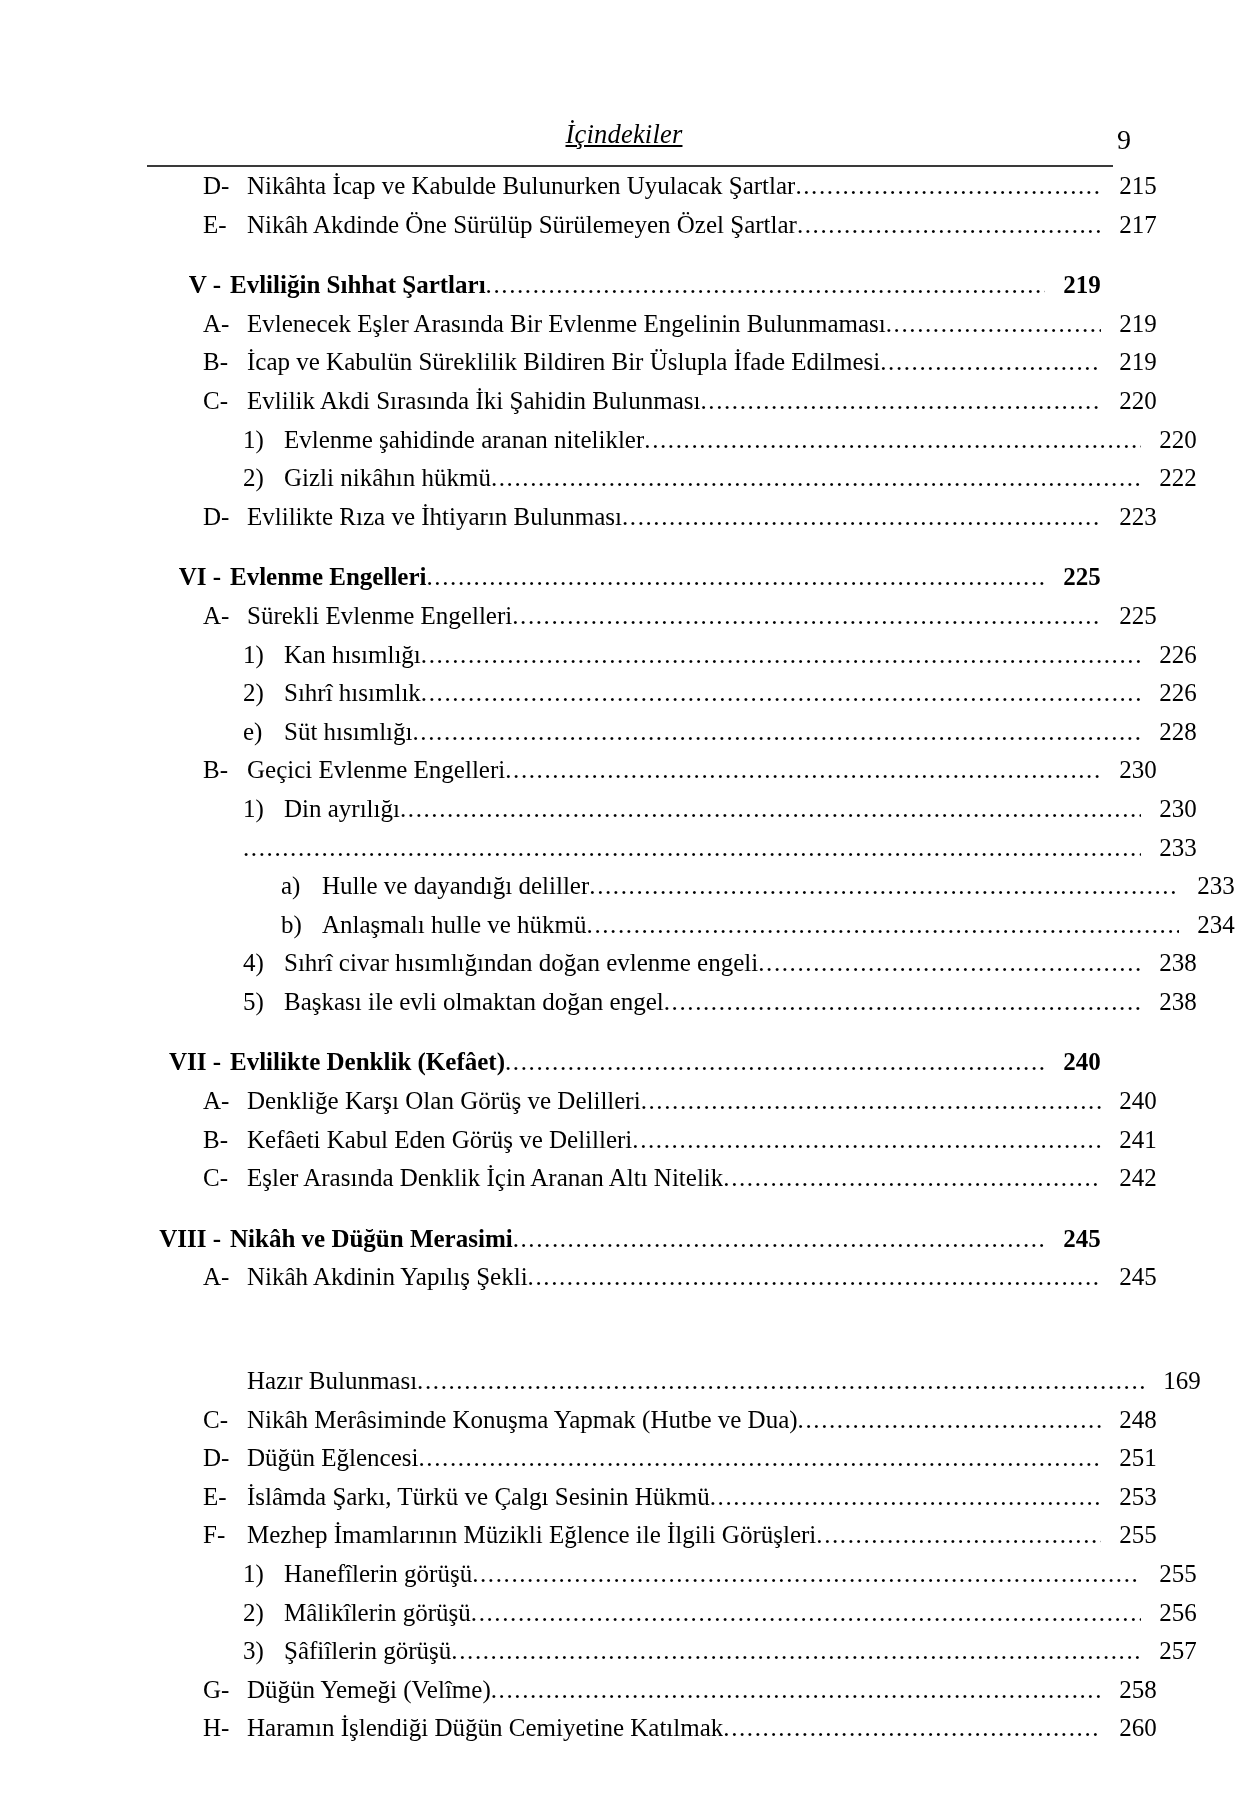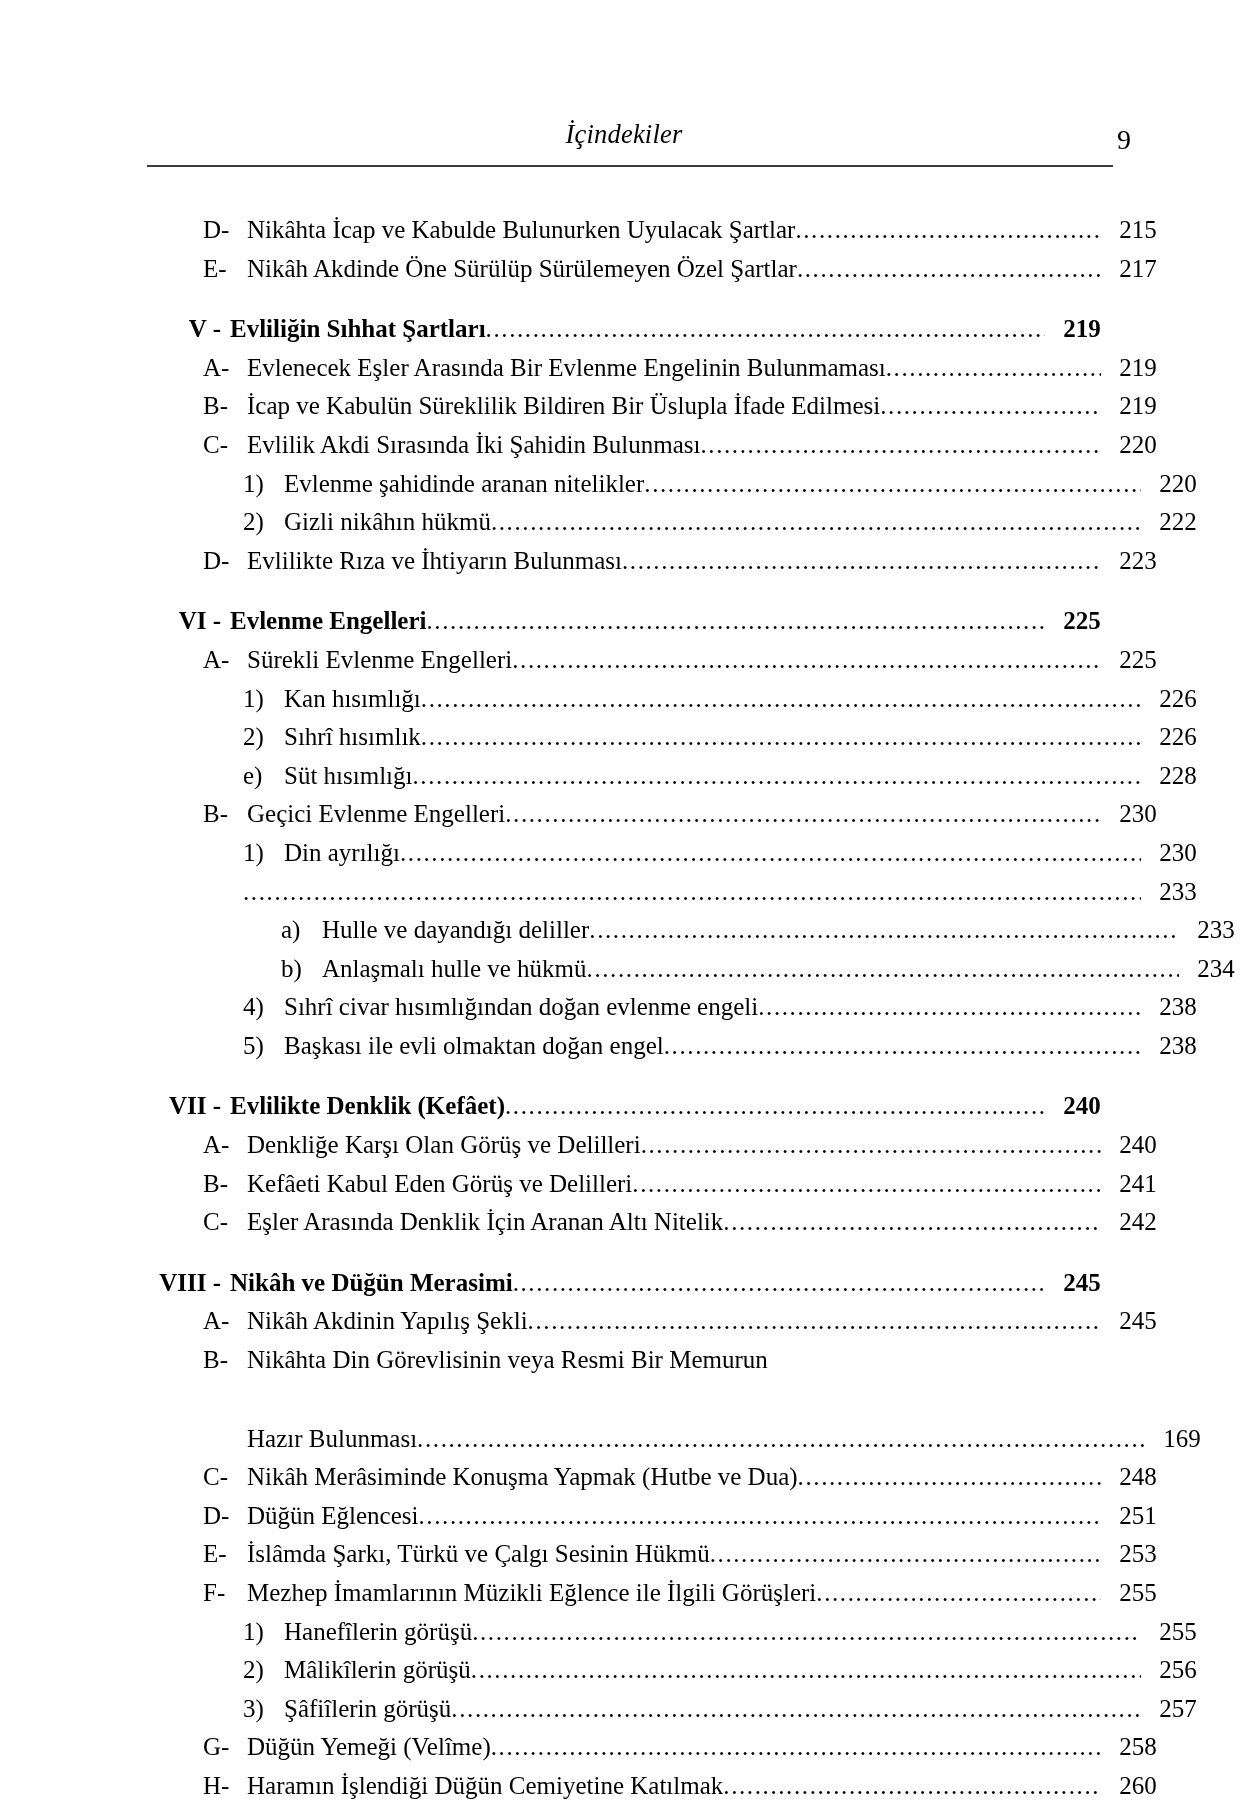--- a/index.html
+++ b/index.html
@@ -38,39 +38,39 @@
   .header-title {
     position: absolute;
     left: 0;
     right: 12px;
     top: 0;
     text-align: center;
     font-style: italic;
     font-size: 26.5px;
     letter-spacing: 0.2px;
     line-height: 32px;
+    text-decoration: underline;
   }
   .header-folio {
     position: absolute;
     right: -18px;
     top: 6px;
     font-size: 28px;
     line-height: 32px;
   }
   .header-rule {
     margin-top: 3px;
     border-top: 2.2px solid #3a3a3a;
     width: 966px;
   }
 
   
   .toc {
     margin: 0 auto;
     width: 966px;
-    padding-top: 44px;
     font-size: 25px;
     line-height: 38.6px;
   }
 
   .toc-row {
     display: flex;
     align-items: baseline;
     width: 100%;
     white-space: nowrap;
   }
@@ -276,21 +276,20 @@
         <span class="toc-label"><span class="toc-marker">VIII -</span><span>Nikâh ve Düğün Merasimi</span></span>
         <span class="toc-leader"></span>
         <span class="toc-page">245</span>
       </div>
       <div class="toc-row lvl-alpha">
         <span class="toc-label"><span class="toc-marker">A-</span><span>Nikâh Akdinin Yapılış Şekli</span></span>
         <span class="toc-leader"></span>
         <span class="toc-page">245</span>
       </div>
       <div class="toc-row lvl-alpha nolead">
-        <span class="toc-label"><span class="toc-marker">B-</span><span>Nikâhta Din Görevlisinin veya Resmi Bir Memurun</span></span>
         <span class="toc-leader"></span>
         <span class="toc-page"></span>
       </div>
       <div class="toc-row cont">
         <span class="toc-label"><span>Hazır Bulunması</span></span>
         <span class="toc-leader"></span>
         <span class="toc-page">169</span>
       </div>
       <div class="toc-row lvl-alpha">
         <span class="toc-label"><span class="toc-marker">C-</span><span>Nikâh Merâsiminde Konuşma Yapmak (Hutbe ve Dua)</span></span>

